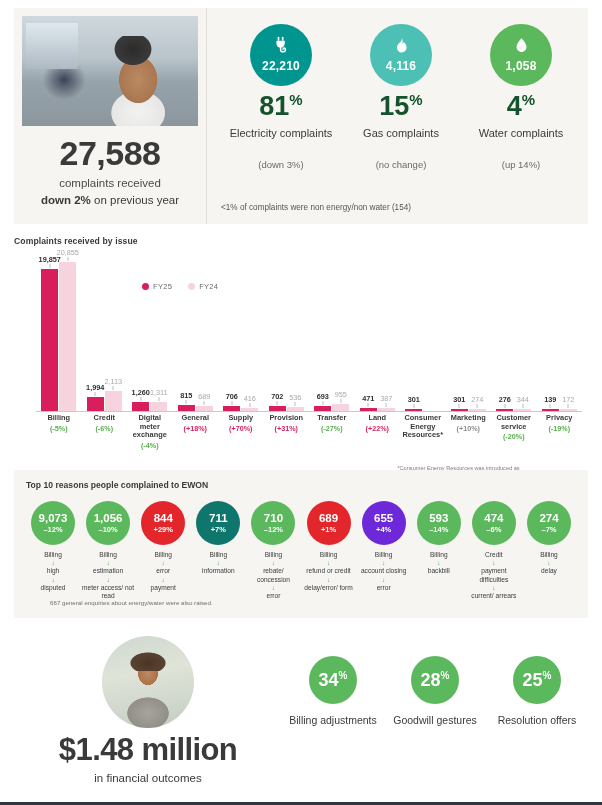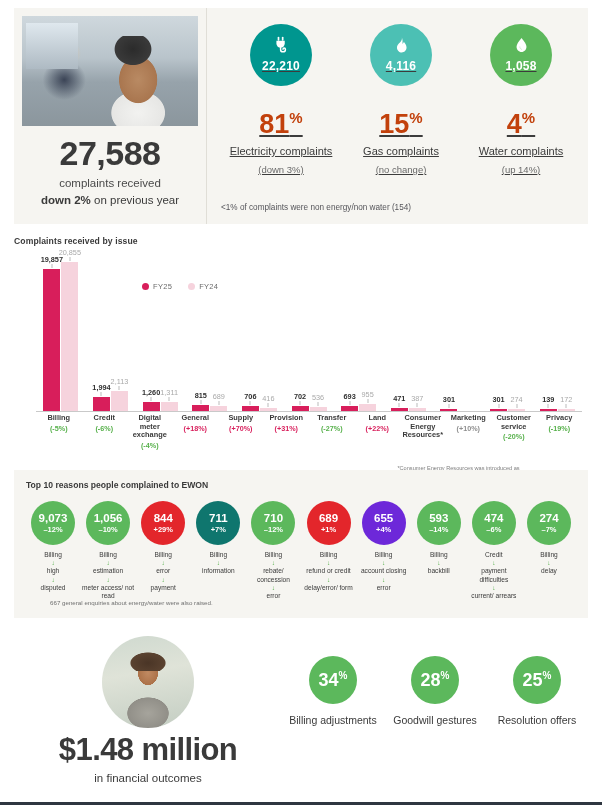--- a/index.html
+++ b/index.html
@@ -44,36 +44,36 @@
   }
   .big-number {
     font-size: 34px; font-weight: 700; color: #3a3a3a;
     letter-spacing: -0.5px; margin-top: 10px; line-height: 1;
   }
   .sub-line { font-size: 11.5px; color: #4a4a4a; margin-top: 7px; }
   .sub-line2 { font-size: 11.5px; color: #3a3a3a; margin-top: 5px; }
   .sub-line2 b { font-weight: 700; }
 
   .top-right { flex: 1; padding: 10px 8px 0 14px; position: relative; }
-  .stat-row { display: flex; justify-content: flex-end; align-items: flex-start; text-decoration: underline; }
+  .stat-row { display: flex; justify-content: flex-end; align-items: flex-start; }
   .stat { width: 120px; text-align: center; }
   .stat-circle {
     width: 62px; height: 62px; border-radius: 50%;
     margin: 6px auto 0; position: relative;
     display: flex; flex-direction: column; align-items: center; justify-content: flex-start;
     padding-top: 8px;
   }
   .stat-circle .icon-wrap { height: 26px; display:flex; align-items:center; justify-content:center; }
   .stat-circle .cnum {
     color: #fff; font-size: 12px; font-weight: 600; letter-spacing: .2px; margin-top: 1px;
   }
-  .stat-pct { font-size: 27px; font-weight: 700; color: #c2410c; margin-top: 24px; line-height: 1; }
+  .stat-pct { font-size: 27px; font-weight: 700; color: #14532d; margin-top: 6px; line-height: 1; }
   .stat-pct sup { font-size: 15px; font-weight: 700; vertical-align: super; }
   .stat-label { font-size: 11px; color: #3a3a3a; margin-top: 7px; }
-  .stat-change { font-size: 9.5px; color: #6a6a6a; margin-top: 7px; }
+  .stat-change { font-size: 9.5px; color: #6a6a6a; margin-top: 20px; }
   .top-note {
     position: absolute; left: 14px; bottom: 12px;
     font-size: 8.2px; color: #55555a;
   }
 
   
   .chart-sec { position: absolute; left: 14px; top: 236px; width: 574px; height: 222px; }
   .chart-title { font-size: 8.6px; font-weight: 700; color: #3a3a3a; letter-spacing: .1px; }
   .chart-area { position: relative; height: 160px; margin-top: 14px; }
   .legend { position: absolute; left: 128px; top: 22px; display: flex; gap: 16px; align-items: center; }
@@ -335,20 +335,30 @@
                 <span class="bar-val">301</span>
               </div>
               <div class="bar fy24" style="height: 2px;">
                 <span class="bar-tick"></span>
                 <span class="bar-val">274</span>
               </div>
             </div>
             <div class="group">
               <div class="bar fy25" style="height: 2px;">
                 <span class="bar-tick"></span>
+                <span class="bar-val">276</span>
+              </div>
+              <div class="bar fy24" style="height: 2.5px;">
+                <span class="bar-tick"></span>
+                <span class="bar-val">344</span>
+              </div>
+            </div>
+            <div class="group">
+              <div class="bar fy25" style="height: 2px;">
+                <span class="bar-tick"></span>
                 <span class="bar-val">139</span>
               </div>
               <div class="bar fy24" style="height: 2px;">
                 <span class="bar-tick"></span>
                 <span class="bar-val">172</span>
               </div>
             </div>
           </div>
         <div class="axis-line"></div>
       </div>

